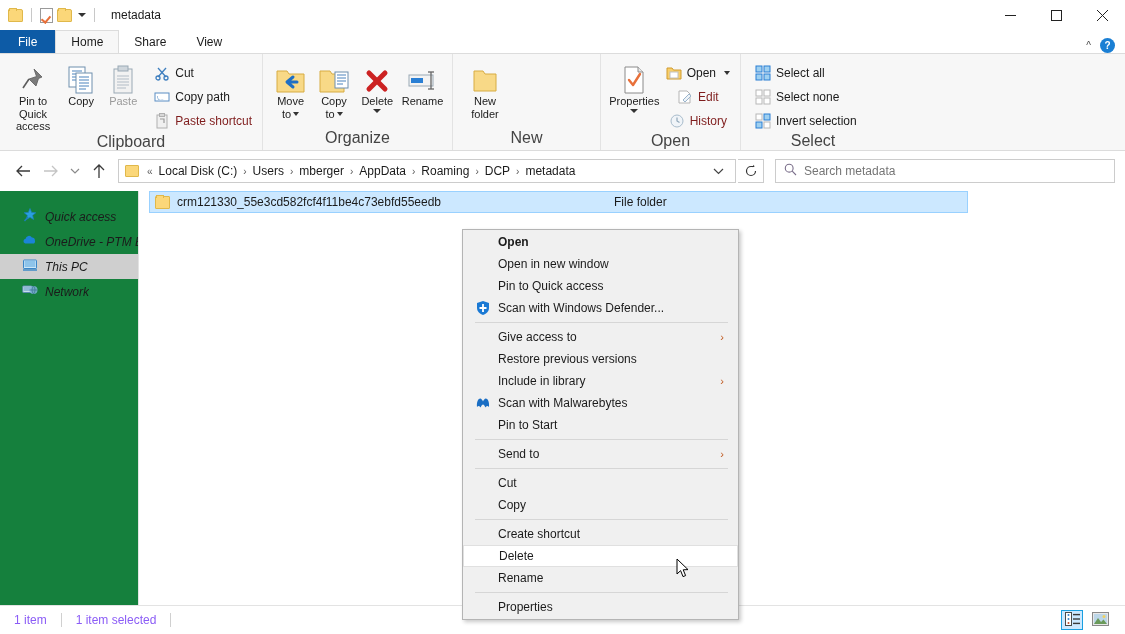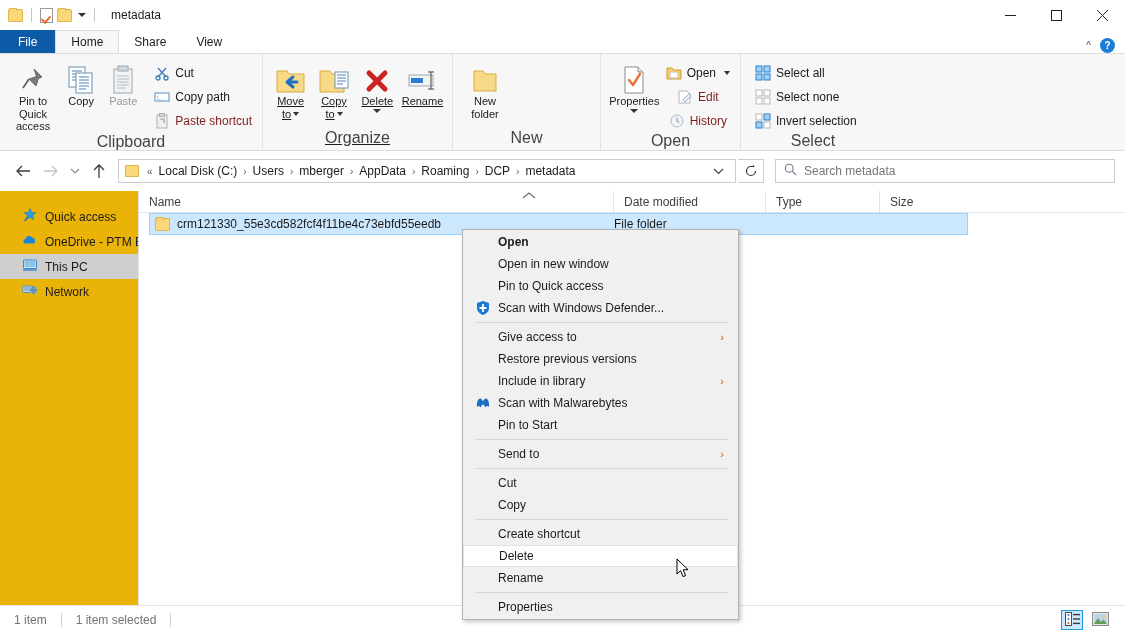--- a/index.html
+++ b/index.html
@@ -67,21 +67,21 @@
   .crumb-folder i{position:absolute;inset:0;background:#fbd779;border:1px solid #e0b84a;border-radius:1px;}
   .crumb { font-size:12px; color:#1b1b1b; padding:0 3px; white-space:nowrap; }
   .sep-arrow { color:#5a5a5a; font-size:10px; padding:0 3px; }
   .crumb-caret { margin-left:auto; color:#333; font-size:11px; padding:0 7px; }
   .refresh { width:26px;height:24px;border:1px solid #cccccc;border-left:none;display:flex;align-items:center;justify-content:center;font-size:13px;color:#333;}
   .searchbox { width:340px;height:24px;border:1px solid #cccccc;background:#fff;display:flex;align-items:center;padding:0 8px;gap:7px;margin-left:9px;}
   .search-ph { color:#6e6e6e; font-size:12px; }
 
   
   .body { flex:1; display:flex; min-height:0; }
-  .navpane { width:139px; flex:0 0 139px; border-right:1px solid #e3e3e3; padding-top:13px; background:#eab308; overflow:hidden; }
+  .navpane { width:139px; flex:0 0 139px; border-right:1px solid #e3e3e3; padding-top:13px; background:#15803d; overflow:hidden;font-style:italic; }
   .navitem { height:25px; display:flex; align-items:center; gap:7px; padding-left:22px; font-size:12px; color:#1b1b1b; white-space:nowrap; }
   .navitem.sel { background:#cfcfcf; }
   .navtxt { overflow:hidden; }
 
   .filepane { flex:1; display:flex; flex-direction:column; min-width:0; position:relative; }
   .colhdr { height:22px; display:flex; align-items:center; border-bottom:1px solid #e3e3e3; position:relative; }
   .col { font-size:12px; color:#404040; padding-left:10px; height:22px; display:flex;align-items:center; border-left:1px solid #e3e3e3;}
   .col:first-child{border-left:none;}
   .col-name { width:474px; }
   .col-date { width:152px; }
@@ -105,21 +105,21 @@
   .mi .mlabel { padding-left:23px; }
   .mi.hasicon .mlabel { padding-left:23px; }
   .mi.bold .mlabel { font-weight:bold; }
   .mi.hl { background:#ffffff; border:1px solid #e0e0e0; height:22px; }
   .mi .micon { position:absolute; left:12px; top:3px; width:16px;height:16px; }
   .mi .arrow { margin-left:auto; margin-right:14px; color:#c05a20; font-size:11px; }
   .msep { height:1px; background:#d6d6d6; margin:3px 10px 3px 12px; }
   .cursor { position:absolute; left:676px; top:558px; z-index:60; }
 
   
-  .status { height:29px; flex:0 0 29px; border-top:1px solid #e3e3e3; display:flex; align-items:center; padding:0 14px; font-size:12px; color:#737373; gap:0; }
+  .status { height:29px; flex:0 0 29px; border-top:1px solid #e3e3e3; display:flex; align-items:center; padding:0 14px; font-size:12px; color:#8b5cf6; gap:0; }
   .st-item { padding-right:14px; }
   .st-div { width:1px;height:14px;background:#d0d0d0;margin-right:14px;}
   .viewtoggles { margin-left:auto; display:flex; gap:6px; align-items:center;}
   .vt { width:22px;height:20px;display:flex;align-items:center;justify-content:center;border:1px solid transparent;}
   .vt.sel { background:#cce8ff; border:1px solid #1a9fe0; }
 </style>
 </head>
 <body>
 
 <div class="window">
@@ -255,21 +255,21 @@
                 <path d="M6 6 L10 6 L10 10" fill="none" stroke="#9a9a9a" stroke-width="1.2"></path>
               </svg>
             </span>
             <span>Paste shortcut</span>
           </div>
         </div>
       </div>
       <div class="rgroup-title">Clipboard</div>
     </div>
 
-    <div class="rgroup" style="width:190px;text-decoration:underline;">
+    <div class="rgroup" style="width:190px;">
       <div class="rgroup-body">
         <div class="bigbtn" style="width:46px;">
           <span class="gi">
             <svg width="32" height="28" viewBox="0 0 32 28">
               <path d="M2 4 h10 l2 3 h15 v18 H2 Z" fill="#f8d987" stroke="#d7ac42"></path>
               <path d="M22 15 L14 15 M18 10 L12 15 L18 20" fill="none" stroke="#1f6fc4" stroke-width="3" stroke-linecap="round" stroke-linejoin="round"></path>
             </svg>
           </span>
           <span>Move</span>
           <span style="display:flex;align-items:center;gap:2px;">
@@ -527,31 +527,20 @@
             <rect x="1.8" y="4.9" width="7" height="4.2" fill="#8fb8d6"></rect>
             <ellipse cx="11.5" cy="8" rx="4" ry="4" fill="#7fb4d8" opacity="0.85"></ellipse>
             <path d="M7.6 8 h7.8 M11.5 4 a6 6 0 0 1 0 8 a6 6 0 0 1 0 -8" fill="none" stroke="#3b6e94" stroke-width="0.7"></path>
           </svg>
         </span>
         <span class="navtxt">Network</span>
       </div>
     </div>
 
     <div class="filepane">
-      <div class="colhdr">
-        <div class="col col-name">Name</div>
-        <div class="col col-date">Date modified</div>
-        <div class="col col-type">Type</div>
-        <div class="col col-size">Size</div>
-        <span class="sortmark">
-          <svg width="14" height="7" viewBox="0 0 14 7">
-              <path d="M1 6 L7 1 L13 6" fill="none" stroke="#6a6a6a" stroke-width="1.1"></path>
-            </svg>
-        </span>
-      </div>
 
       <div class="rows">
         <div class="row">
           <div class="cell cell-name">
             <span class="rowfolder">
                 <i></i>
               </span>
             <span>crm121330_55e3cd582fcf4f11be4c73ebfd55eedb</span>
           </div>
           <div class="cell cell-type">File folder</div>

